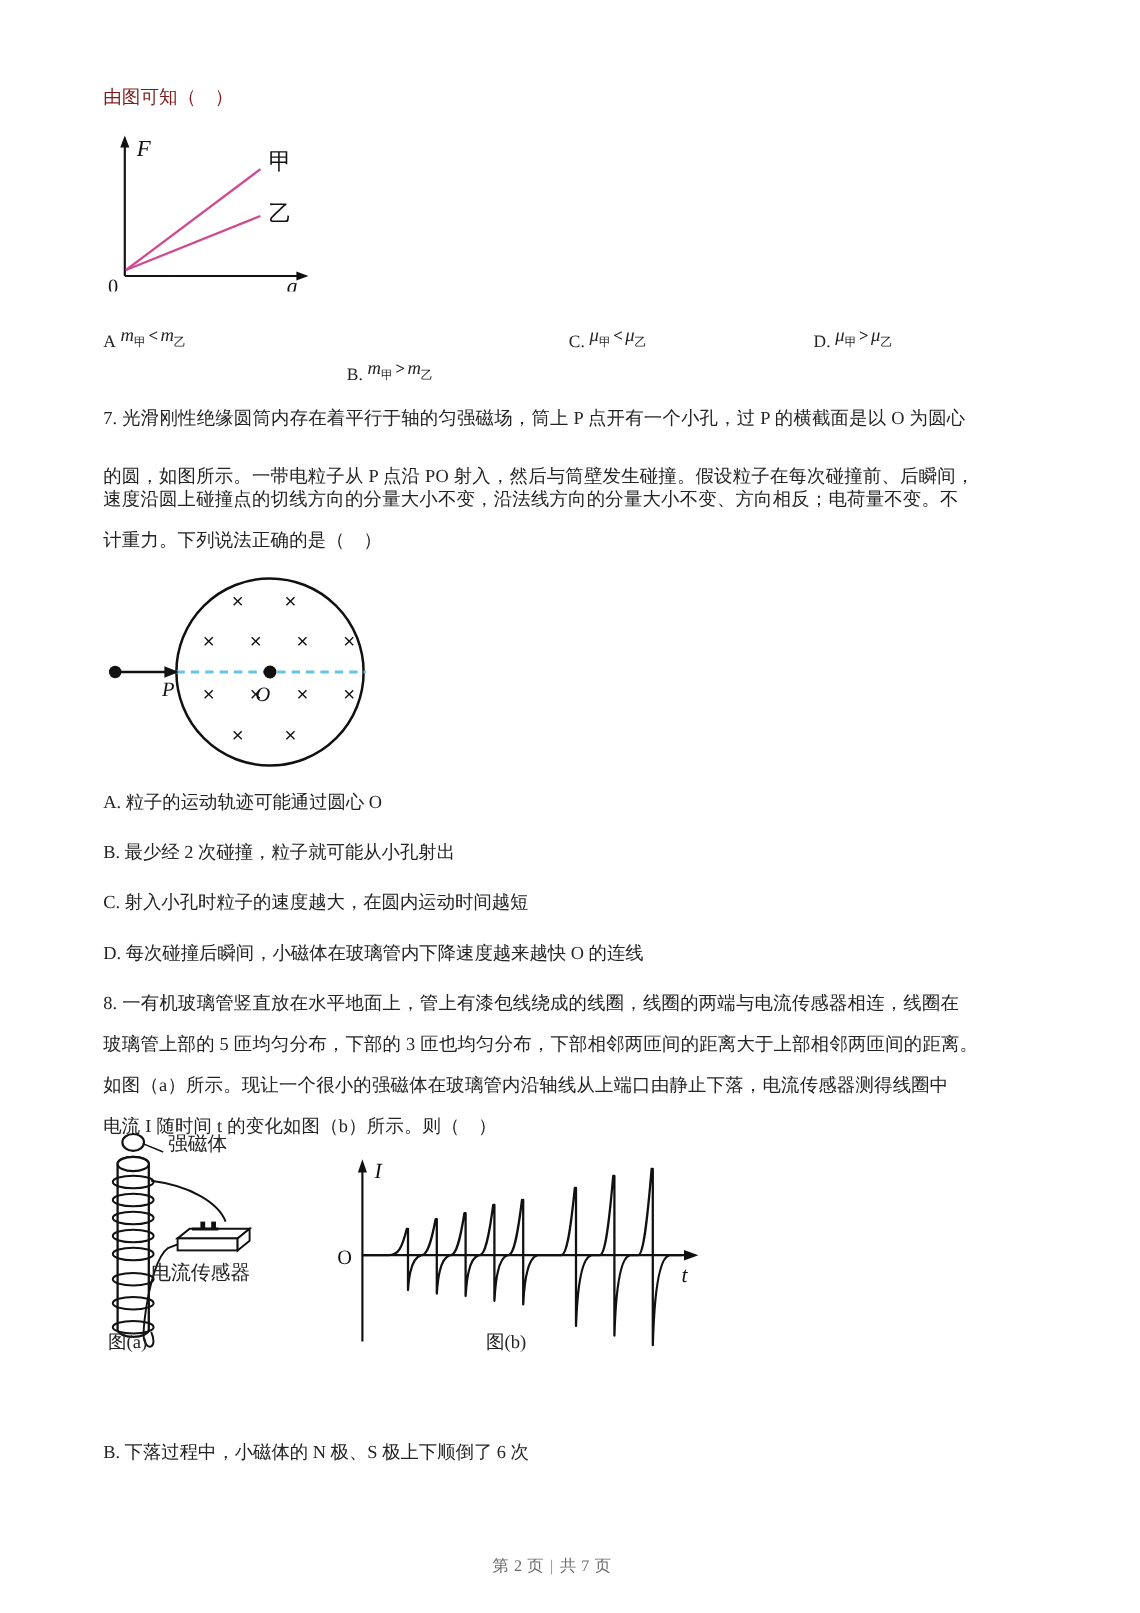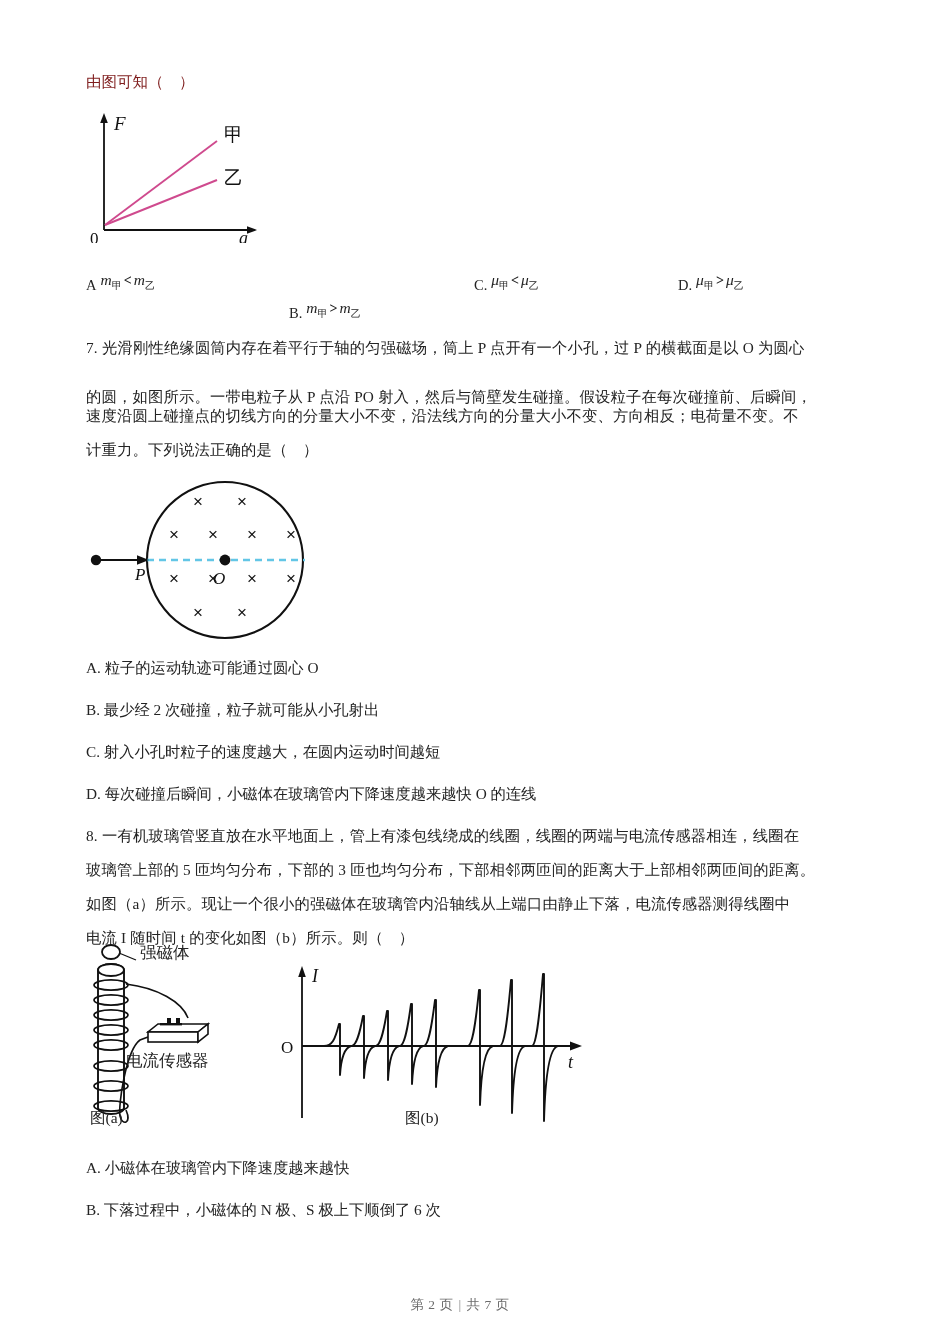--- a/index.html
+++ b/index.html
@@ -272,20 +272,19 @@
              L272 16 L272 163 C273 127 276 90 286 88
              L296 88" fill="none" stroke="#111" stroke-width="1.9" stroke-linejoin="round"></path>
 
     <text x="40" y="24" font-family="Liberation Serif, serif" font-size="18" font-style="italic" fill="#111">I</text>
     <text x="296" y="110" font-family="Liberation Serif, serif" font-size="18" font-style="italic" fill="#111">t</text>
     <text x="9" y="95" font-family="Liberation Serif, serif" font-size="17" fill="#111">O</text>
   </svg>
 
   <div class="fig-cap" style="left:405px; top:1108px;">图(b)</div>
 
-  <div class="opt-line" style="top:1158px;">A. 小磁体在玻璃管内下降速度越来越快</div>
   <div class="opt-line" style="top:1200px;">B. 下落过程中，小磁体的 N 极、S 极上下顺倒了 6 次</div>
 
   <div id="footer">
     <span>第 2 页</span><span class="foot-sep">|</span><span>共 7 页</span>
   </div>
 
 </div>
 
 </body></html>

